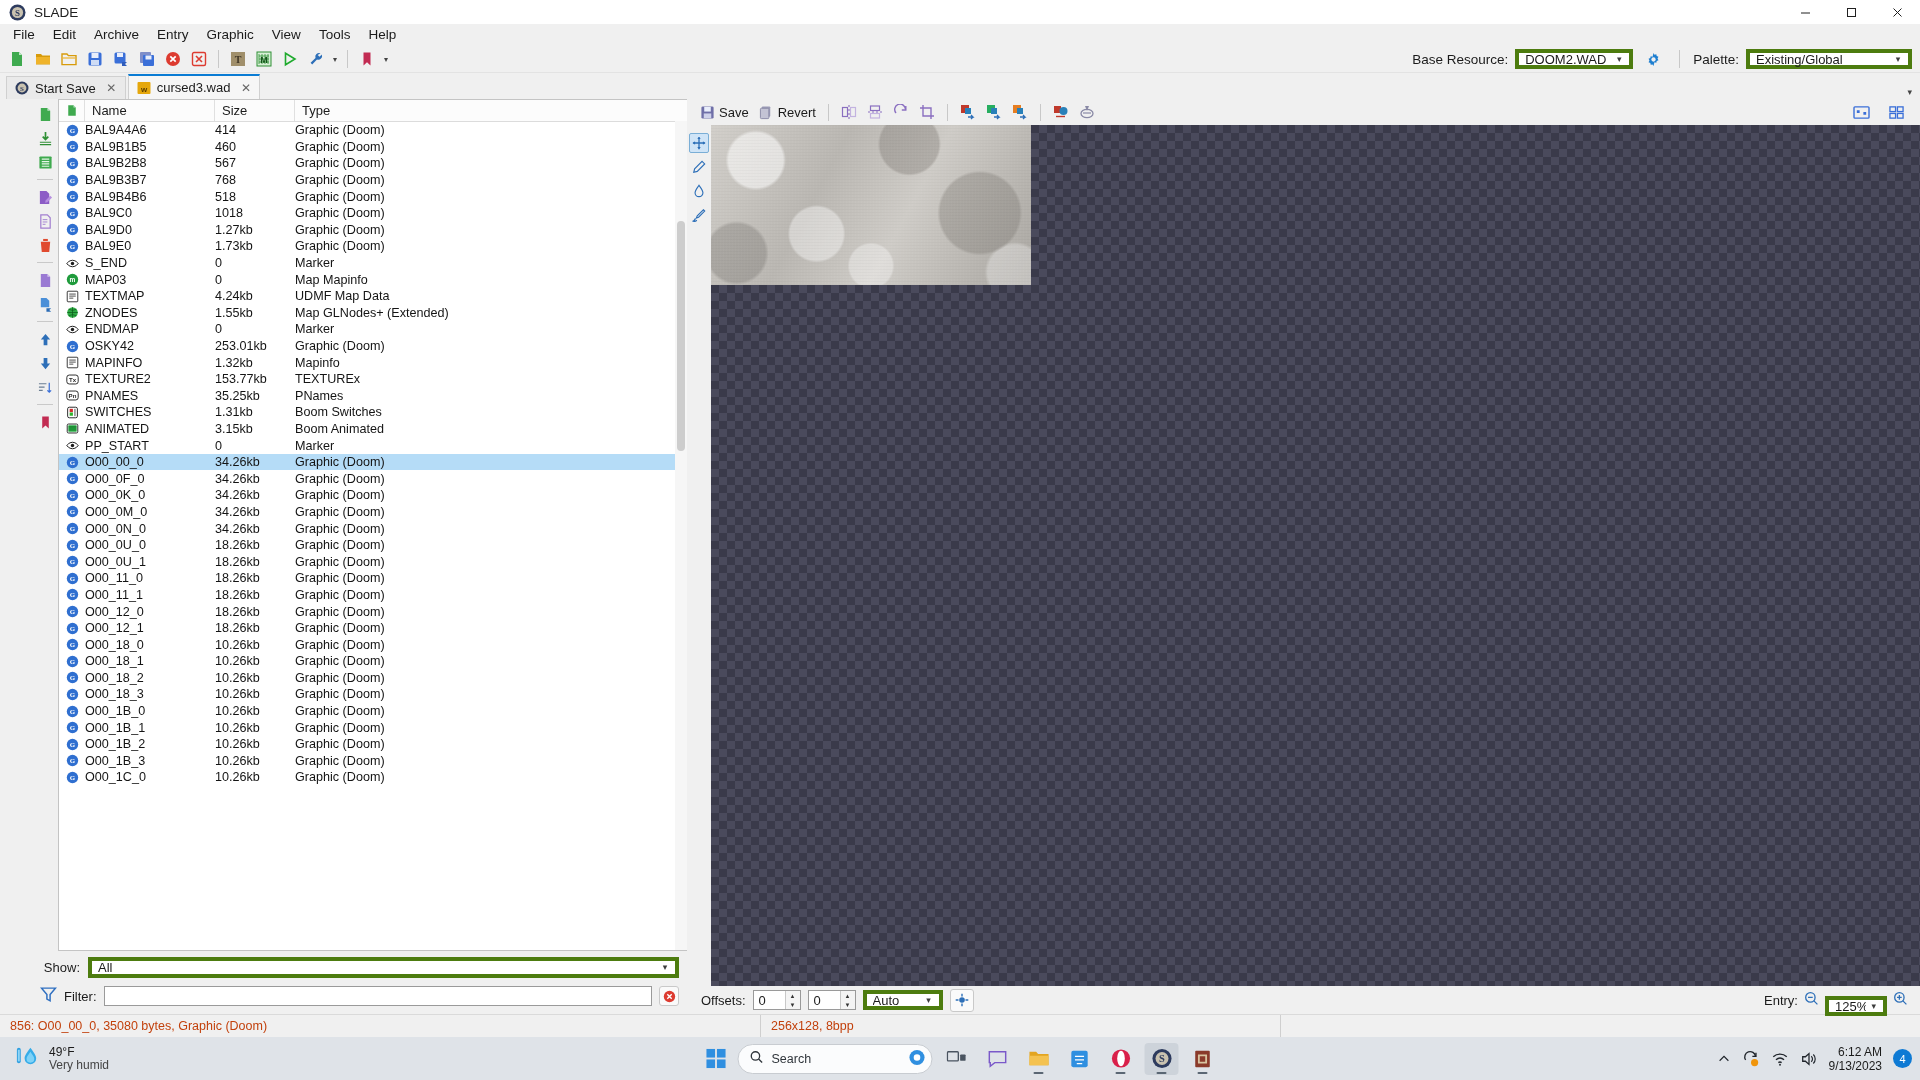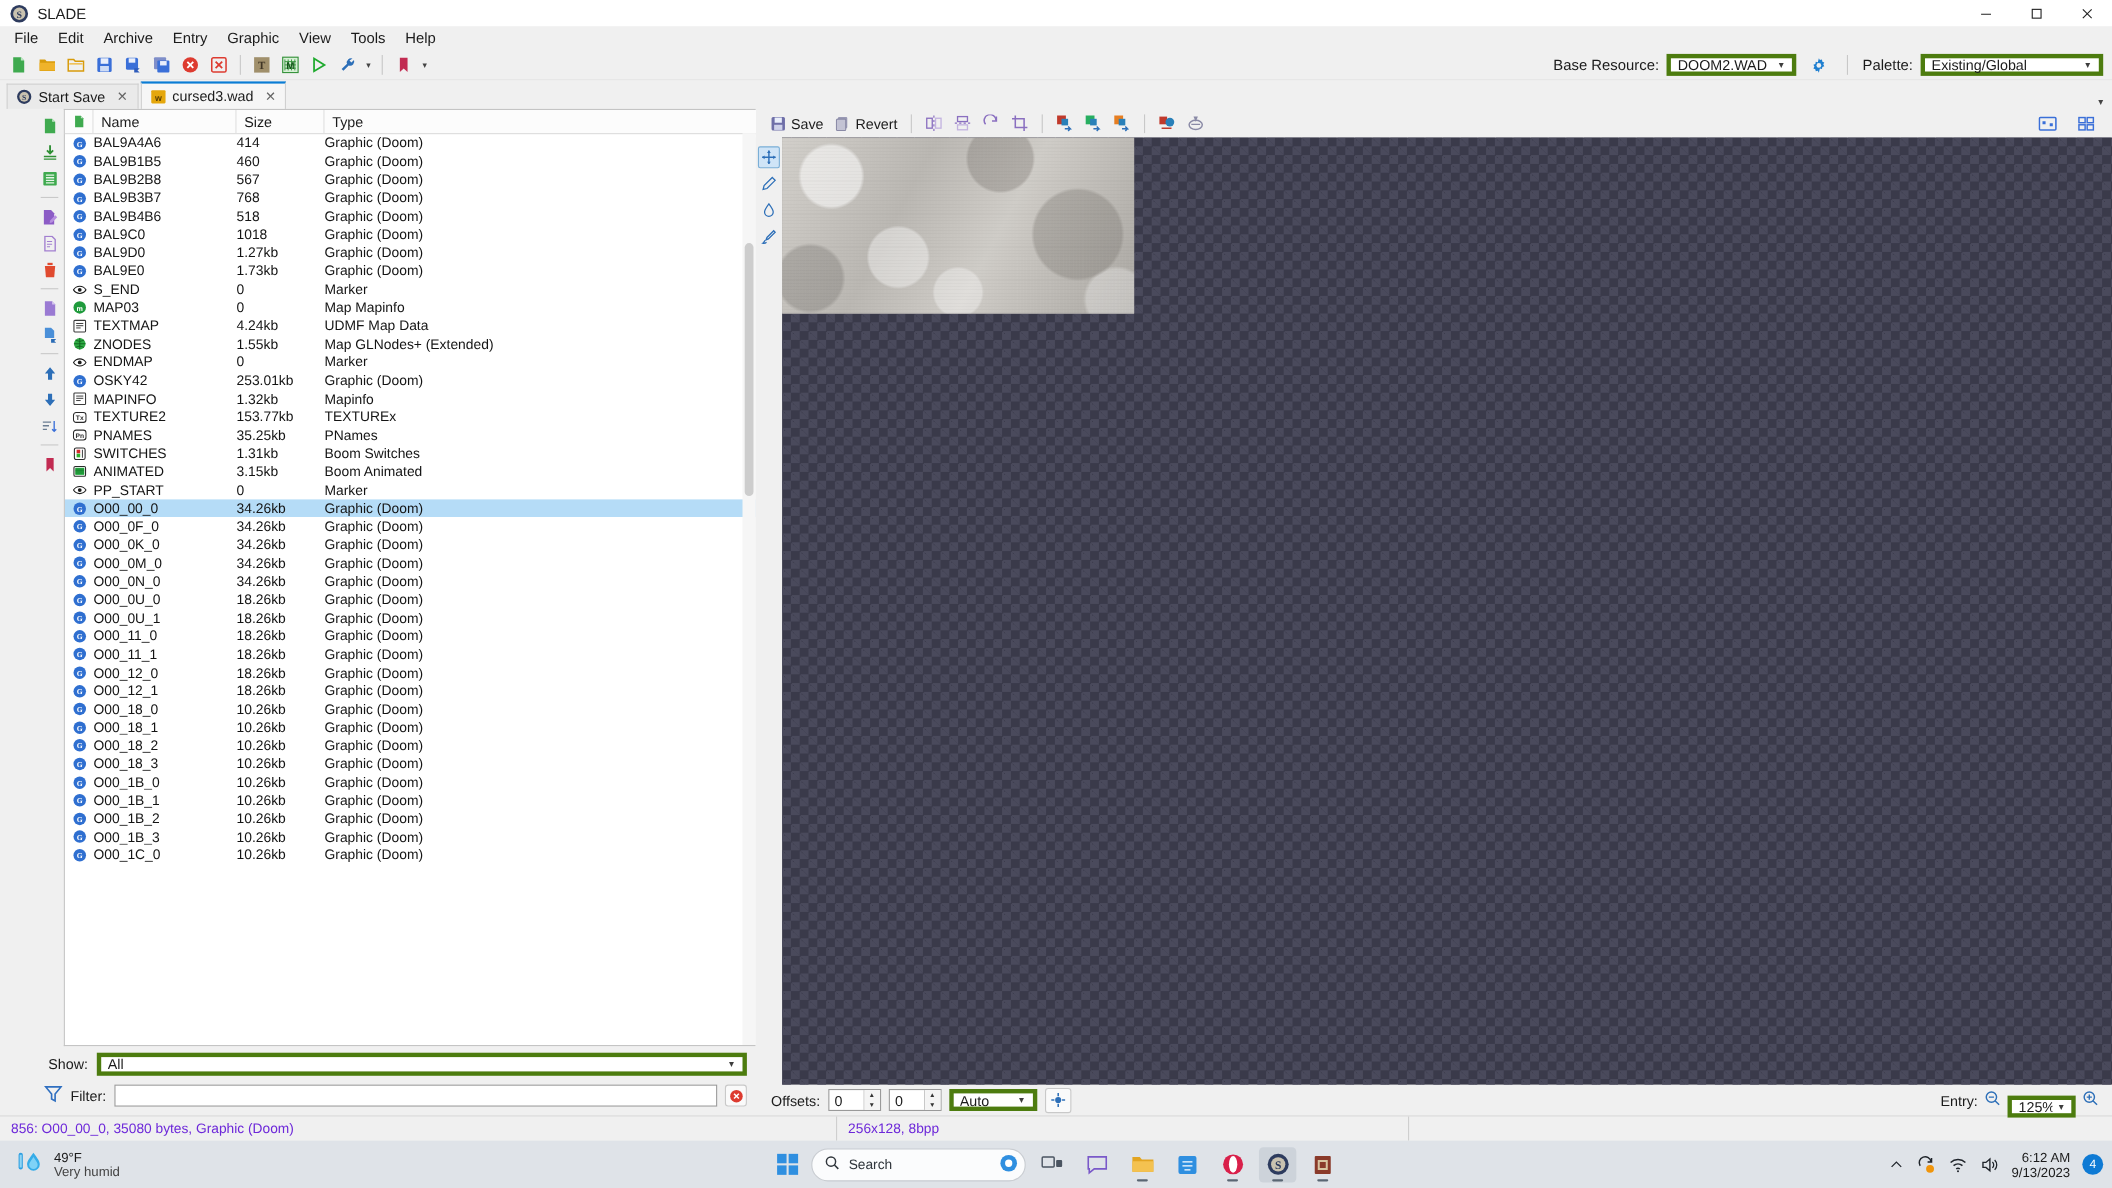--- a/index.html
+++ b/index.html
@@ -118,21 +118,21 @@
   .offsetbar .lbl{font-size:13px;color:#1b1b1b;}
   .spin{width:48px;height:20px;background:#fff;border:1px solid #9a9a9a;display:flex;align-items:center;box-sizing:border-box;}
   .spin .sv{flex:1 1 auto;padding-left:5px;font-size:13px;}
   .spin .sarrows{width:14px;height:18px;display:flex;flex-direction:column;border-left:1px solid #c8c8c8;}
   .spin .sa{flex:1;display:flex;align-items:center;justify-content:center;font-size:6px;color:#333;background:#f4f4f4;}
   .autocombo{width:80px;height:20px;}
   .offsbtn{width:22px;height:21px;display:flex;align-items:center;justify-content:center;border:1px solid #c9c9c9;border-radius:3px;background:#fafafa;}
   .zoomgrp{position:absolute;right:12px;display:flex;align-items:center;gap:6px;}
 
   
-  .statusbar{height:22px;flex:0 0 auto;background:#f0f0f0;display:flex;align-items:center;border-top:1px solid #dadada;font-size:12.5px;color:#6d28d9;}
+  .statusbar{height:22px;flex:0 0 auto;background:#f0f0f0;display:flex;align-items:center;border-top:1px solid #dadada;font-size:12.5px;color:#c2410c;}
   .sb-cell{height:22px;display:flex;align-items:center;padding-left:10px;box-sizing:border-box;}
   .sb-left{width:760px;}
   .sb-mid{width:520px;border-left:1px solid #cfcfcf;}
   .sb-right{flex:1 1 auto;border-left:1px solid #cfcfcf;}
 
   
   .taskbar{height:43px;flex:0 0 auto;background:#dfe3e8;display:flex;align-items:center;position:relative;}
   .tb-weather{display:flex;align-items:center;gap:8px;padding-left:14px;}
   .weather-txt{line-height:13px;}
   .weather-txt .w1{font-size:12px;color:#1b1b1b;font-weight:normal;}

